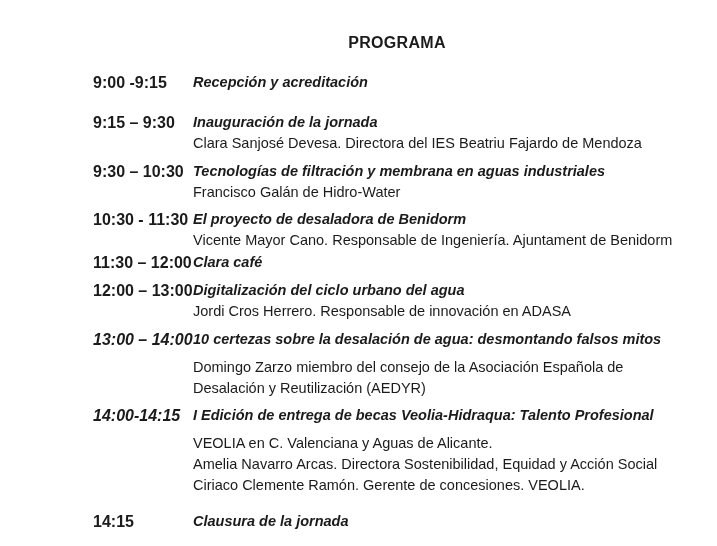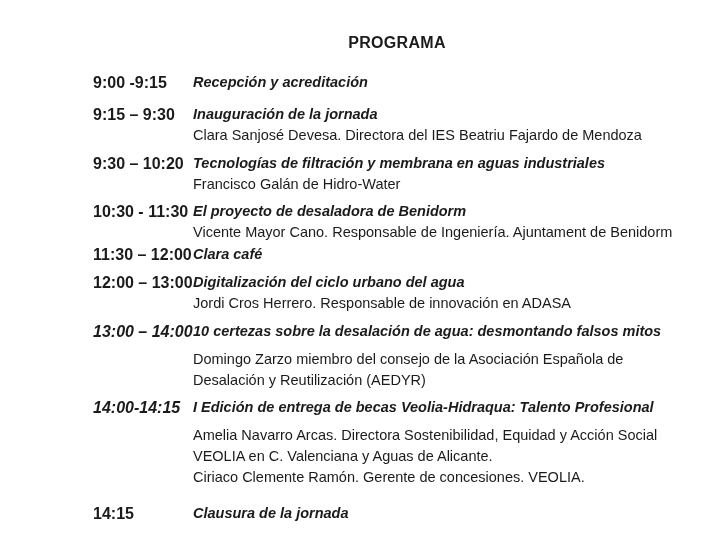--- a/index.html
+++ b/index.html
@@ -26,21 +26,21 @@
   }
   .schedule {
     margin: 0 8px 0 93px;
   }
   .row {
     display: grid;
     grid-template-columns: 100px 1fr;
     align-items: start;
   }
   .row:nth-child(1) { margin-top: 20px; }
-  .row:nth-child(2) { margin-top: 11px; }
+  .row:nth-child(2) { margin-top: 19px; }
   .row:nth-child(3) { margin-top: 7px; }
   .row:nth-child(4) { margin-top: 6px; }
   .row:nth-child(5) { margin-top: 1px; }
   .row:nth-child(6) { margin-top: 7px; }
   .row:nth-child(7) { margin-top: 7px; }
   .row:nth-child(8) { margin-top: 6px; }
   .row:nth-child(9) { margin-top: 15px; }
   .time {
     font-weight: bold;
     font-size: 16px;
@@ -81,21 +81,21 @@
       <div class="row">
         <div class="time">9:15 – 9:30</div>
         <div>
           <div class="session-title">Inauguración de la jornada</div>
           <div class="speakers">
             <div class="speaker-line">Clara Sanjosé Devesa. Directora del IES Beatriu Fajardo de Mendoza</div>
           </div>
         </div>
       </div>
       <div class="row">
-        <div class="time">9:30 – 10:20</div>
+        <div class="time">9:30 – 10:30</div>
         <div>
           <div class="session-title">Tecnologías de filtración y membrana en aguas industriales</div>
           <div class="speakers">
             <div class="speaker-line">Francisco Galán de Hidro-Water</div>
           </div>
         </div>
       </div>
       <div class="row">
         <div class="time">10:30 - 11:30</div>
         <div>
@@ -128,22 +128,22 @@
             <div class="speaker-line">Domingo Zarzo miembro del consejo de la Asociación Española de</div>
             <div class="speaker-line">Desalación y Reutilización (AEDYR)</div>
           </div>
         </div>
       </div>
       <div class="row">
         <div class="time italic">14:00-14:15</div>
         <div>
           <div class="session-title">I Edición de entrega de becas Veolia-Hidraqua: Talento Profesional</div>
           <div class="speakers gap">
+            <div class="speaker-line">VEOLIA en C. Valenciana y Aguas de Alicante.</div>
             <div class="speaker-line">Amelia Navarro Arcas. Directora Sostenibilidad, Equidad y Acción Social</div>
-            <div class="speaker-line">VEOLIA en C. Valenciana y Aguas de Alicante.</div>
             <div class="speaker-line">Ciriaco Clemente Ramón. Gerente de concesiones. VEOLIA.</div>
           </div>
         </div>
       </div>
       <div class="row">
         <div class="time">14:15</div>
         <div>
           <div class="session-title">Clausura de la jornada</div>
         </div>
       </div>

